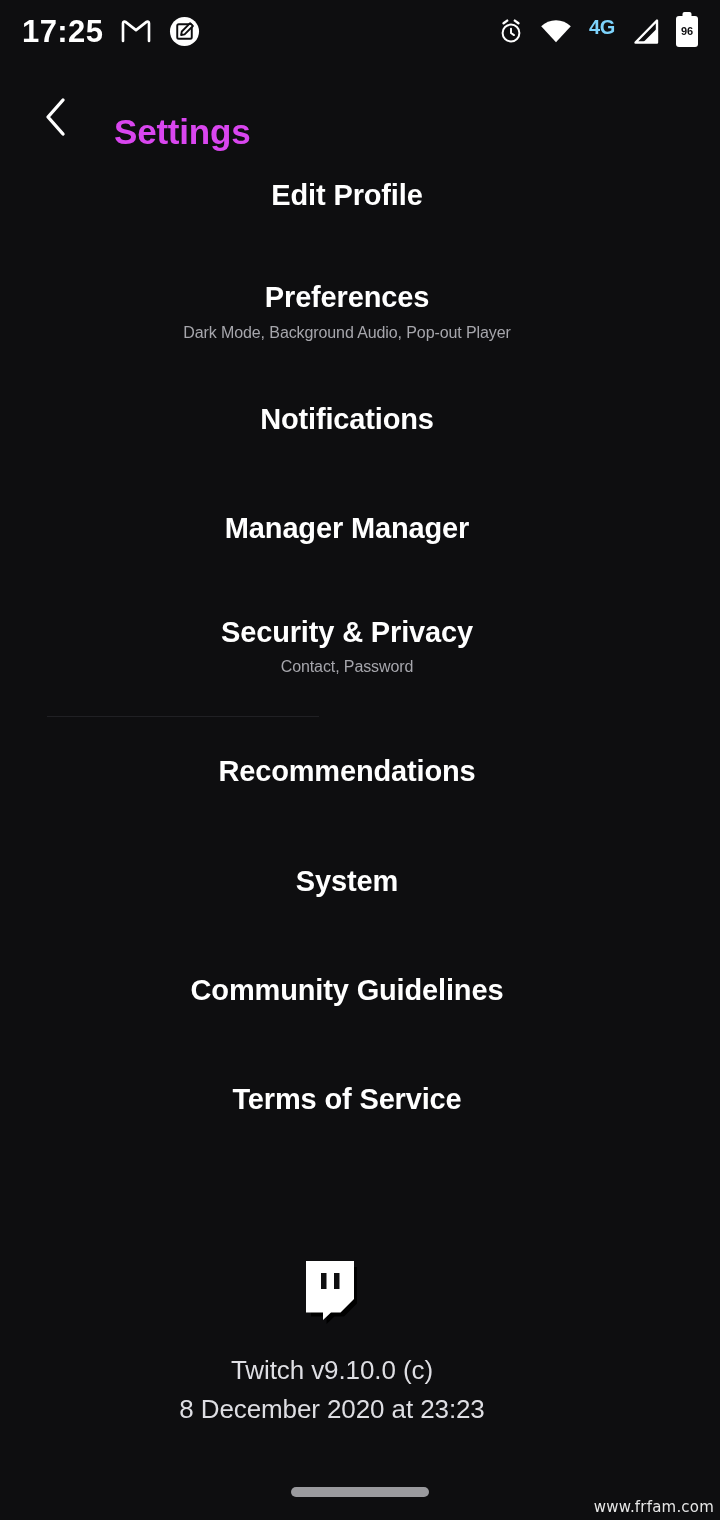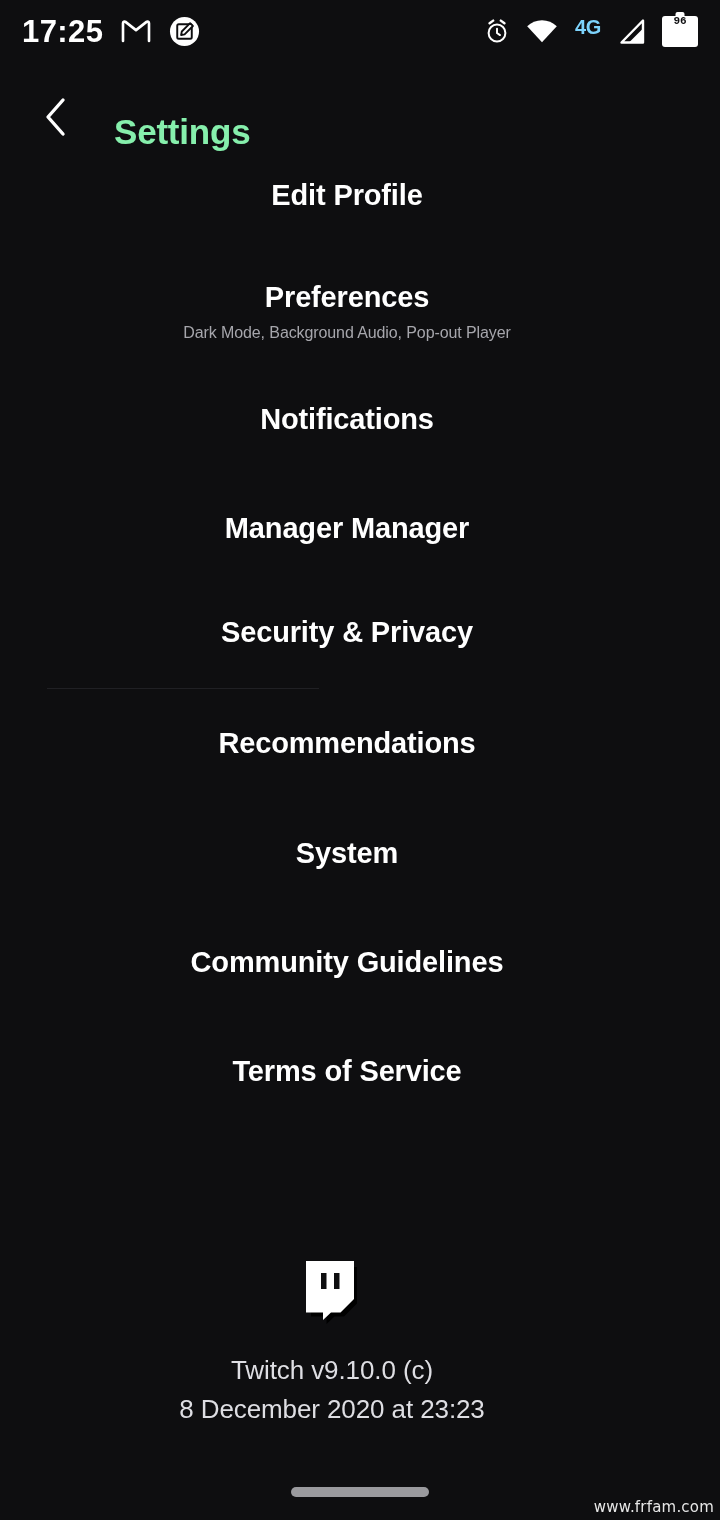--- a/index.html
+++ b/index.html
@@ -39,24 +39,24 @@
   .icon-alarm { width:24px; height:25px; display:block; }
   .icon-wifi  { width:32px; height:24px; display:block; }
   .sb-4g {
     font-size:20px; font-weight:700; color:#7dd3fc;
     line-height:1; letter-spacing:-0.3px;
     position:relative; top:-4px;
   }
   .icon-signal { width:27px; height:25px; display:block; }
   .battery {
     position:relative;
-    width:36px; height:31px;
+    width:22px; height:31px;
     background:#ffffff;
     border-radius:3px;
-    display:flex; justify-content:center;font-family:Liberation Mono, monospace;
+    display:flex; align-items:center; justify-content:center;
   }
   .battery::before {
     content:""; position:absolute; top:-4px; left:50%;
     transform:translateX(-50%);
     width:9px; height:4px; background:#ffffff;
     border-radius:2px 2px 0 0;
   }
   .battery-text {
     font-size:11px; font-weight:700; color:#0e0e10; line-height:1;
   }
@@ -68,21 +68,21 @@
     display:flex; align-items:center;
   }
   .back-btn {
     width:84px; height:84px;
     margin-left:14px;
     display:flex; align-items:center; justify-content:center;
     cursor:pointer;
   }
   .back-chevron { width:26px; height:40px; display:block; }
   .page-title {
-    font-size:35px; font-weight:700; color:#86efac;
+    font-size:35px; font-weight:700; color:#d946ef;
     letter-spacing:-0.2px;
     margin-left:16px;
     margin-top:30px;
   }
 
   
   .list {
     position:absolute; top:180px; left:15px;
     width:664px;
     text-align:center;
@@ -230,20 +230,21 @@
     <div class="gap-lg"></div>
 
     <div class="list-item">
       <div class="item-title">Manager Manager</div>
     </div>
 
     <div class="gap-md"></div>
 
     <div class="list-item">
       <div class="item-title">Security &amp; Privacy</div>
+      <div class="item-sub">Contact, Password</div>
     </div>
 
     <div style="height:40px"></div>
     <div class="divider"></div>
     <div style="height:39px"></div>
 
     <div class="list-item">
       <div class="item-title">Recommendations</div>
     </div>
 

